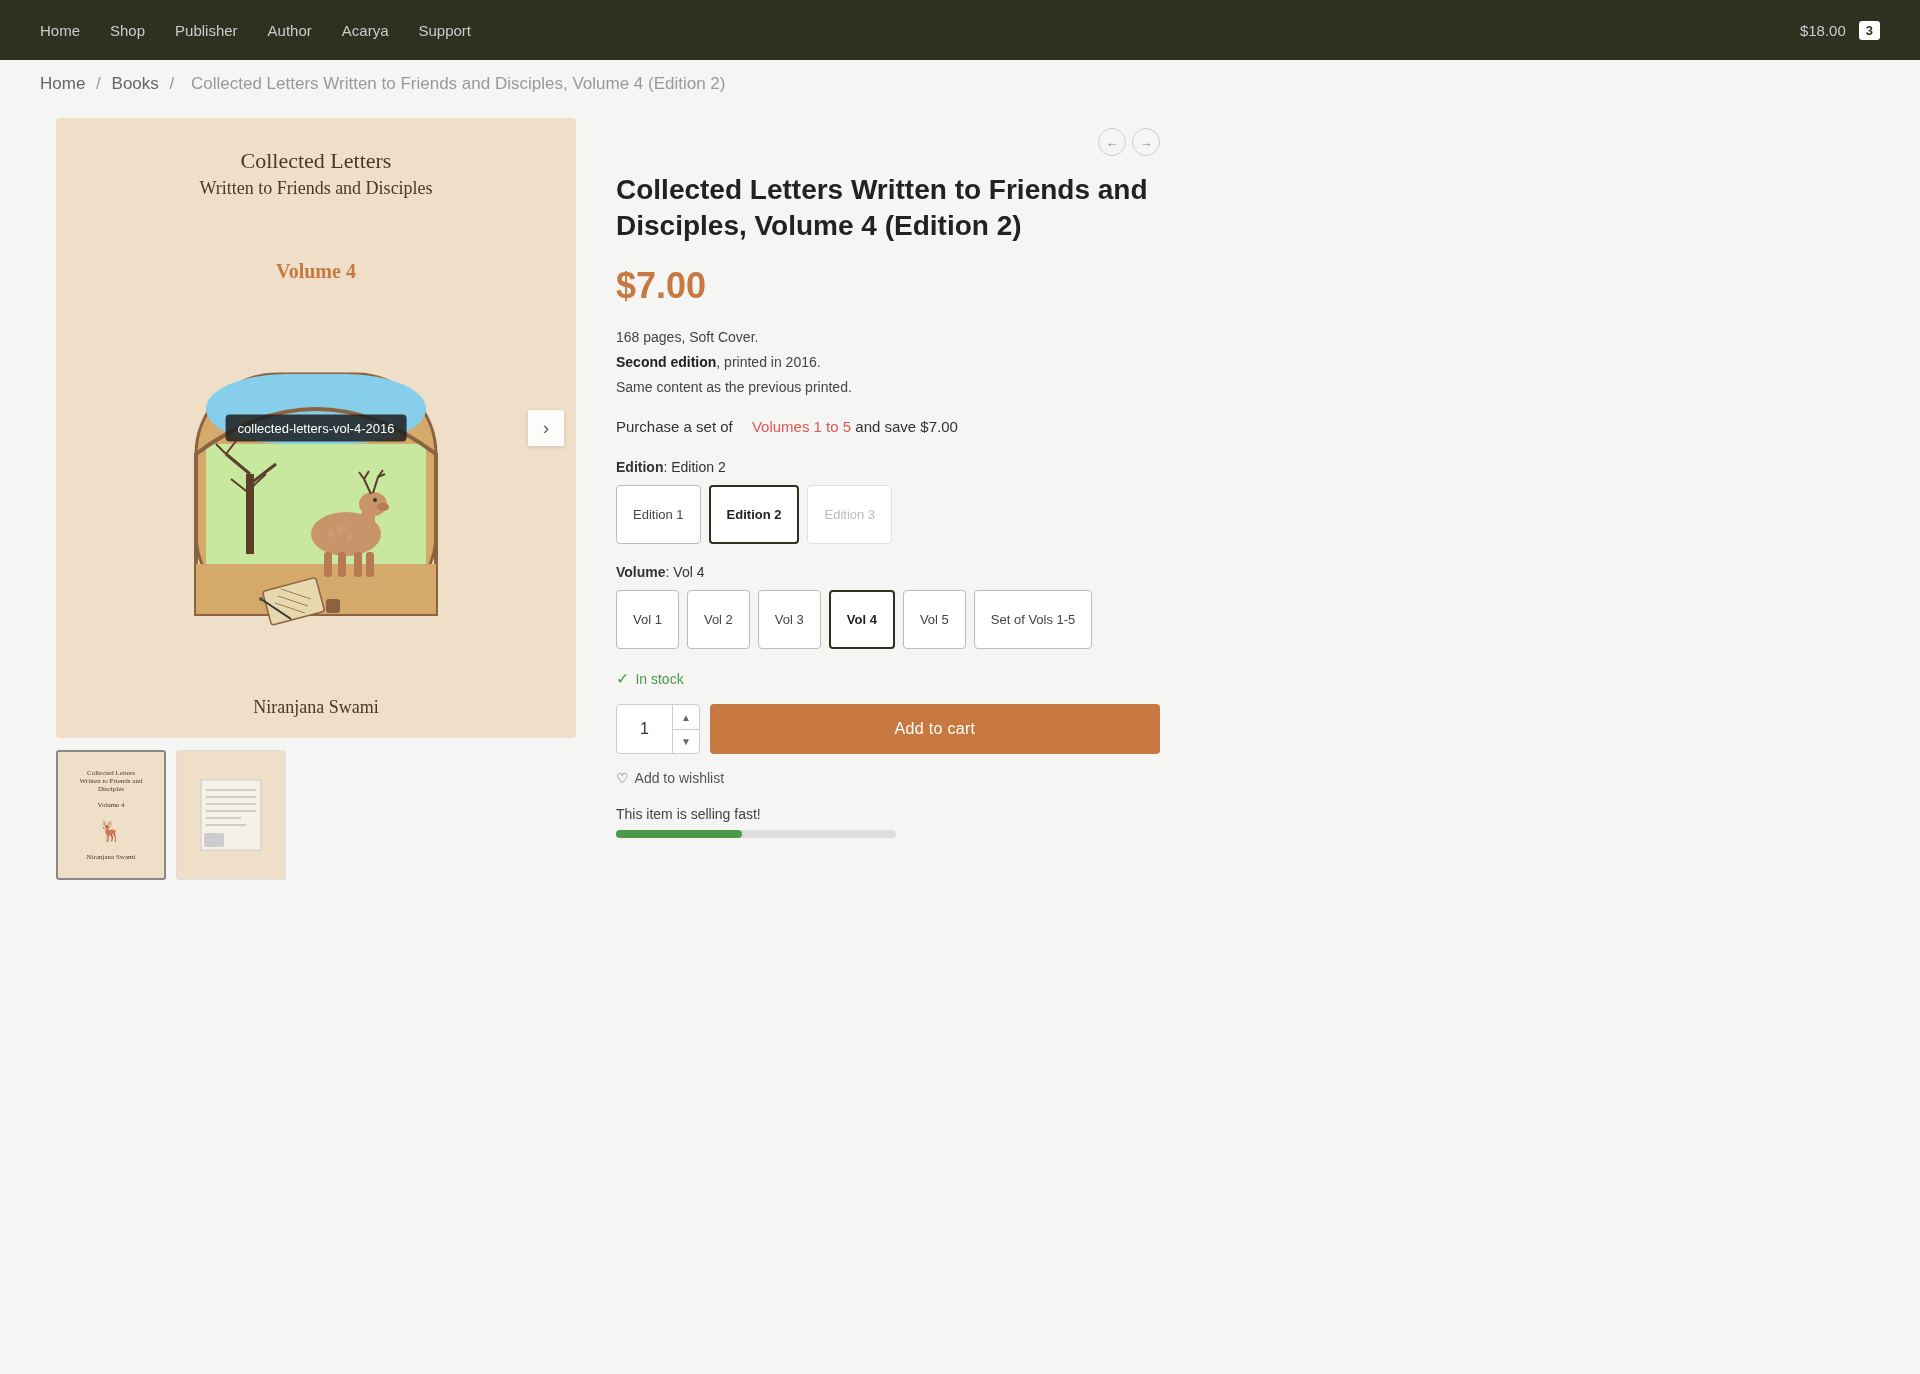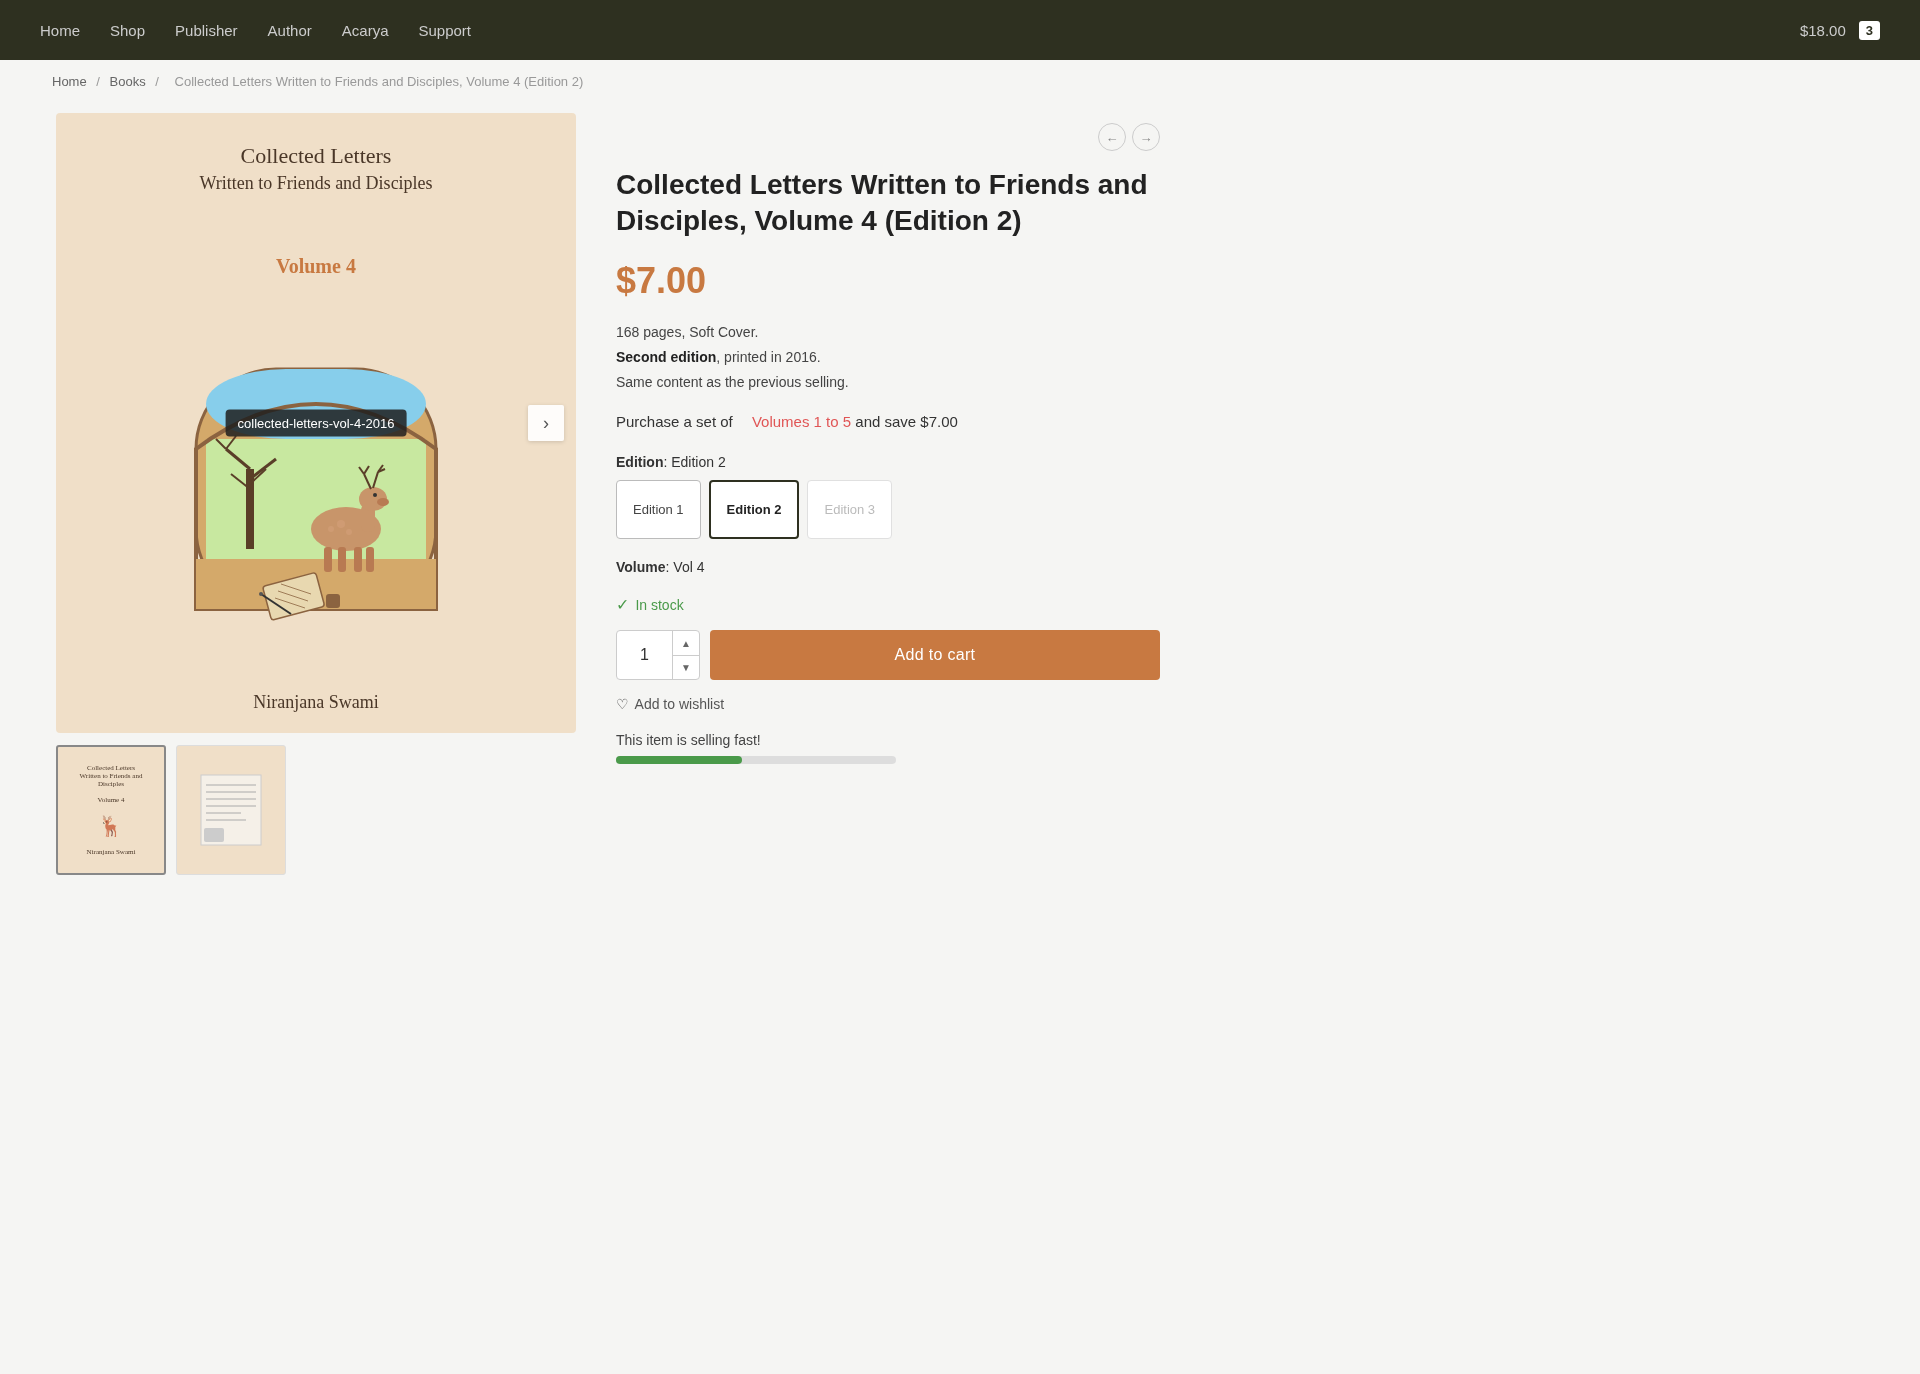--- a/index.html
+++ b/index.html
@@ -32,22 +32,22 @@
       background: #fff;
       color: #2e3020;
       border-radius: 3px;
       padding: 2px 7px;
       font-size: 13px;
       font-weight: bold;
     }
 
     
     .breadcrumb {
-      padding: 14px 52px;
-      font-size: 13px;
+      padding: 14px 40px;
+      font-size: 17px;
       color: #666;
       background: #f5f5f3;
     }
     .breadcrumb a { color: #666; text-decoration: none; }
     .breadcrumb span { margin: 0 6px; color: #999; }
 
     
     .product-page {
       display: flex;
       gap: 40px;
@@ -444,41 +444,49 @@
       <button>→</button>
     </div>
 
     <h1 class="product-title">Collected Letters Written to Friends and Disciples, Volume 4 (Edition 2)</h1>
 
     <div class="product-price">$7.00</div>
 
     <div class="product-meta">
       <span>168 pages, Soft Cover.</span><br>
       <strong>Second edition</strong><span>, printed in 2016.</span><br>
-      <span>Same content as the previous selling.</span>
+      <span>Same content as the previous printed.</span>
     </div>
 
     <div class="upsell">
       <span>Purchase a set of </span><a>Volumes 1 to 5</a><span> and save $7.00</span>
     </div>
 
     <div class="selector-group">
       <div class="selector-label">
         <strong>Edition</strong>: <span>Edition 2</span>
       </div>
       <div class="selector-options">
         <button class="option-btn">Edition 1</button>
         <button class="option-btn active">Edition 2</button>
         <button class="option-btn disabled">Edition 3</button>
       </div>
     </div>
 
     <div class="selector-group">
       <div class="selector-label">
         <strong>Volume</strong>: <span>Vol 4</span>
+      </div>
+      <div class="selector-options">
+        <button class="option-btn">Vol 1</button>
+        <button class="option-btn">Vol 2</button>
+        <button class="option-btn">Vol 3</button>
+        <button class="option-btn active">Vol 4</button>
+        <button class="option-btn">Vol 5</button>
+        <button class="option-btn">Set of Vols 1-5</button>
       </div>
     </div>
 
     <div class="in-stock">
       <span class="in-stock-check">✓</span>
       <span>In stock</span>
     </div>
 
     <div class="add-to-cart-row">
       <div class="qty-wrapper">

